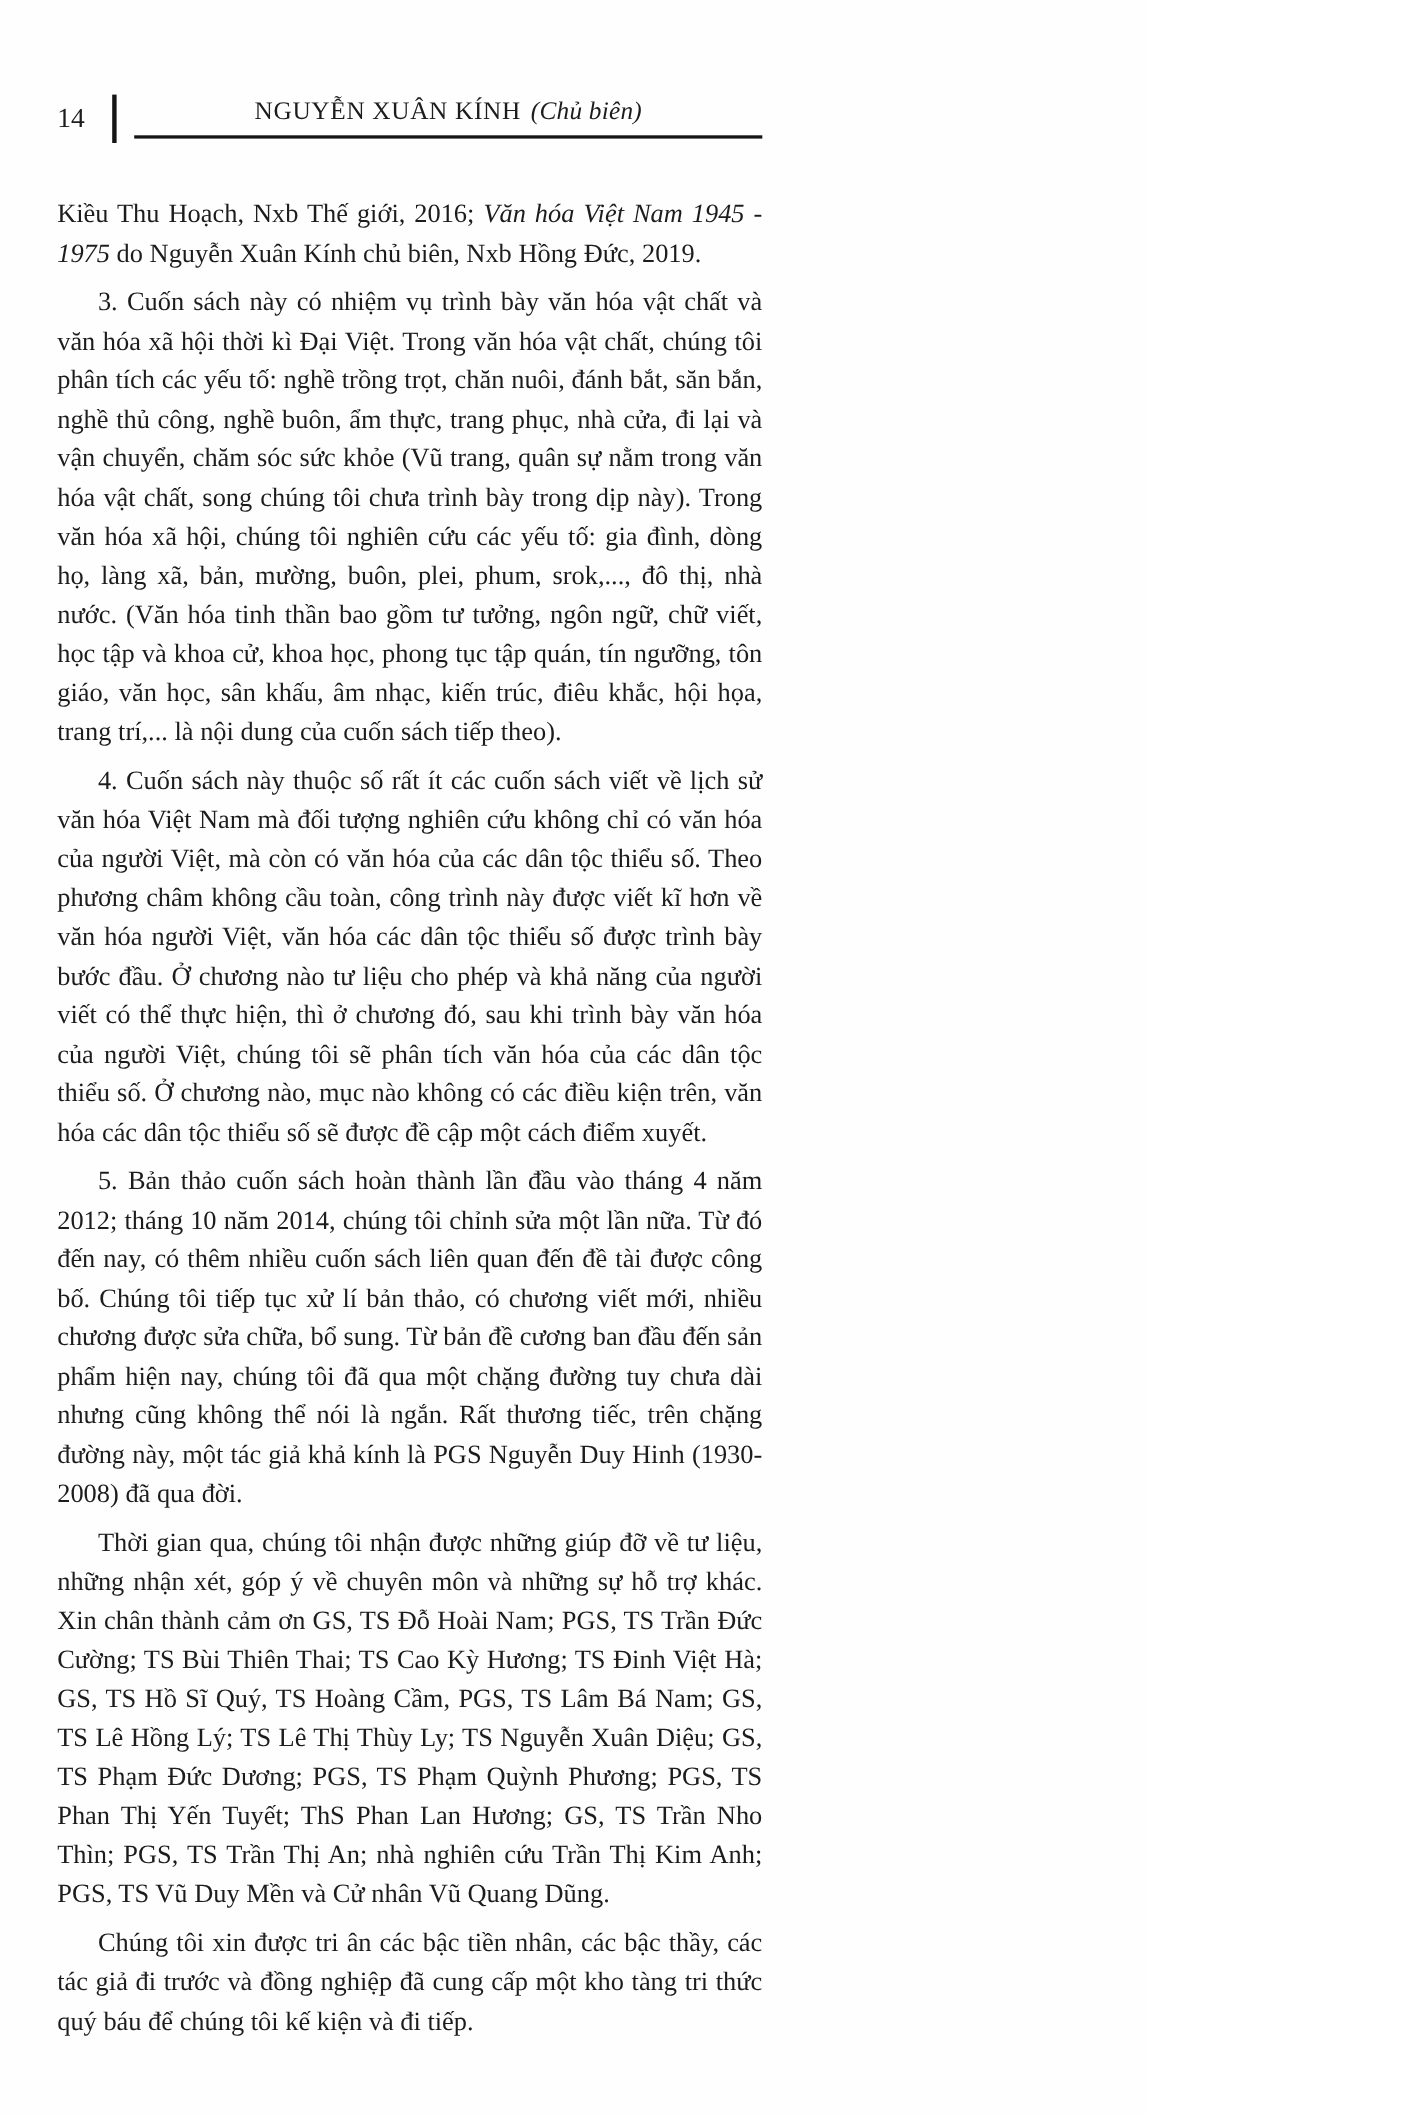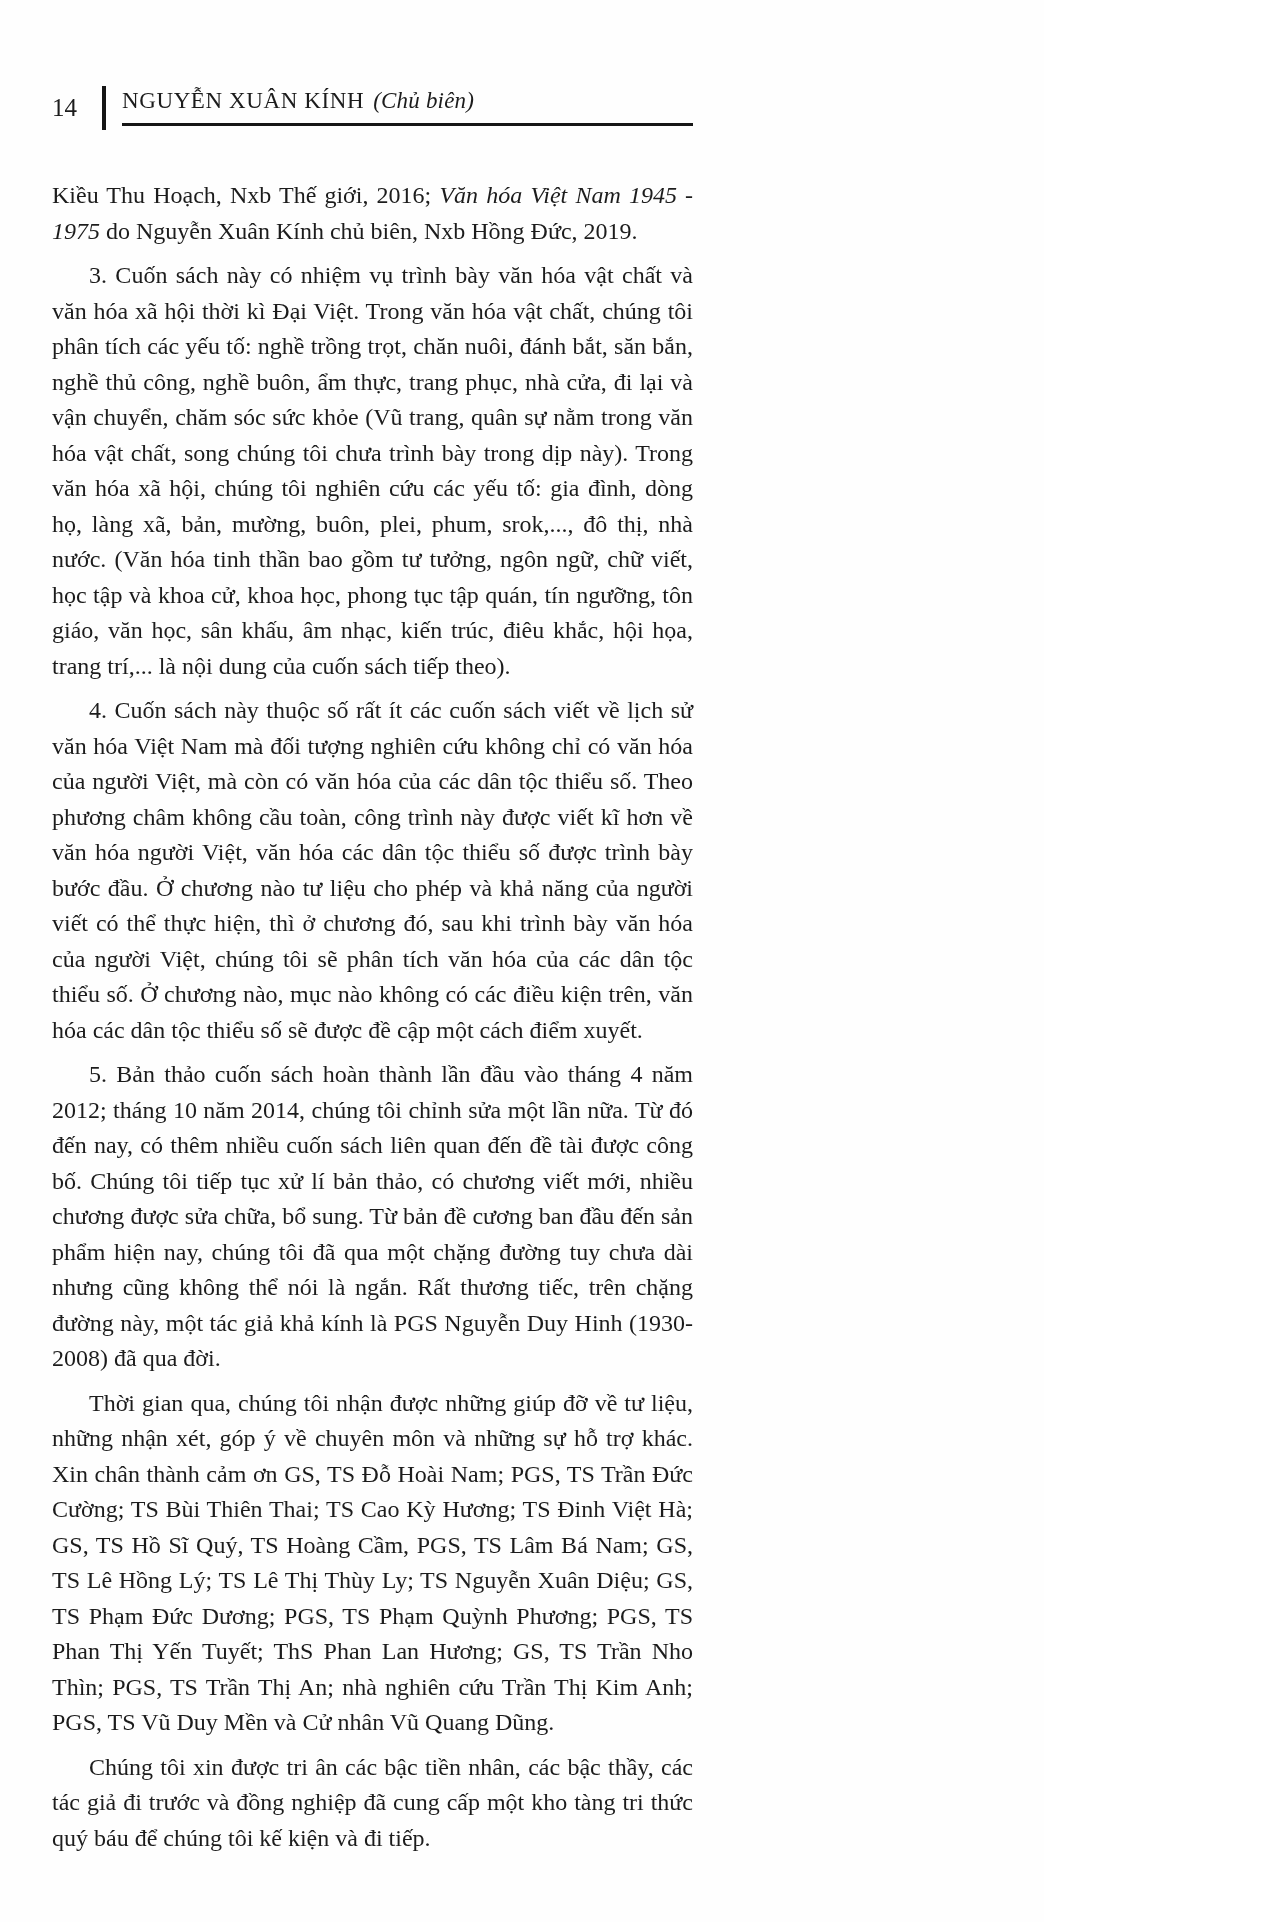--- a/index.html
+++ b/index.html
@@ -36,21 +36,21 @@
     flex: 0 0 auto;
     margin-right: 16px;
   }
   .title-col {
     flex: 1 1 auto;
     display: flex;
     flex-direction: column;
     justify-content: flex-start;
   }
   .title-line {
-    text-align: left;
+    text-align: center;
     font-size: 23px;
     letter-spacing: 0.6px;
     line-height: 30px;
     padding-bottom: 7px;
     white-space: nowrap;
     font-family: Liberation Serif, serif;
   }
   .running-title {
     font-style: normal;
   }

